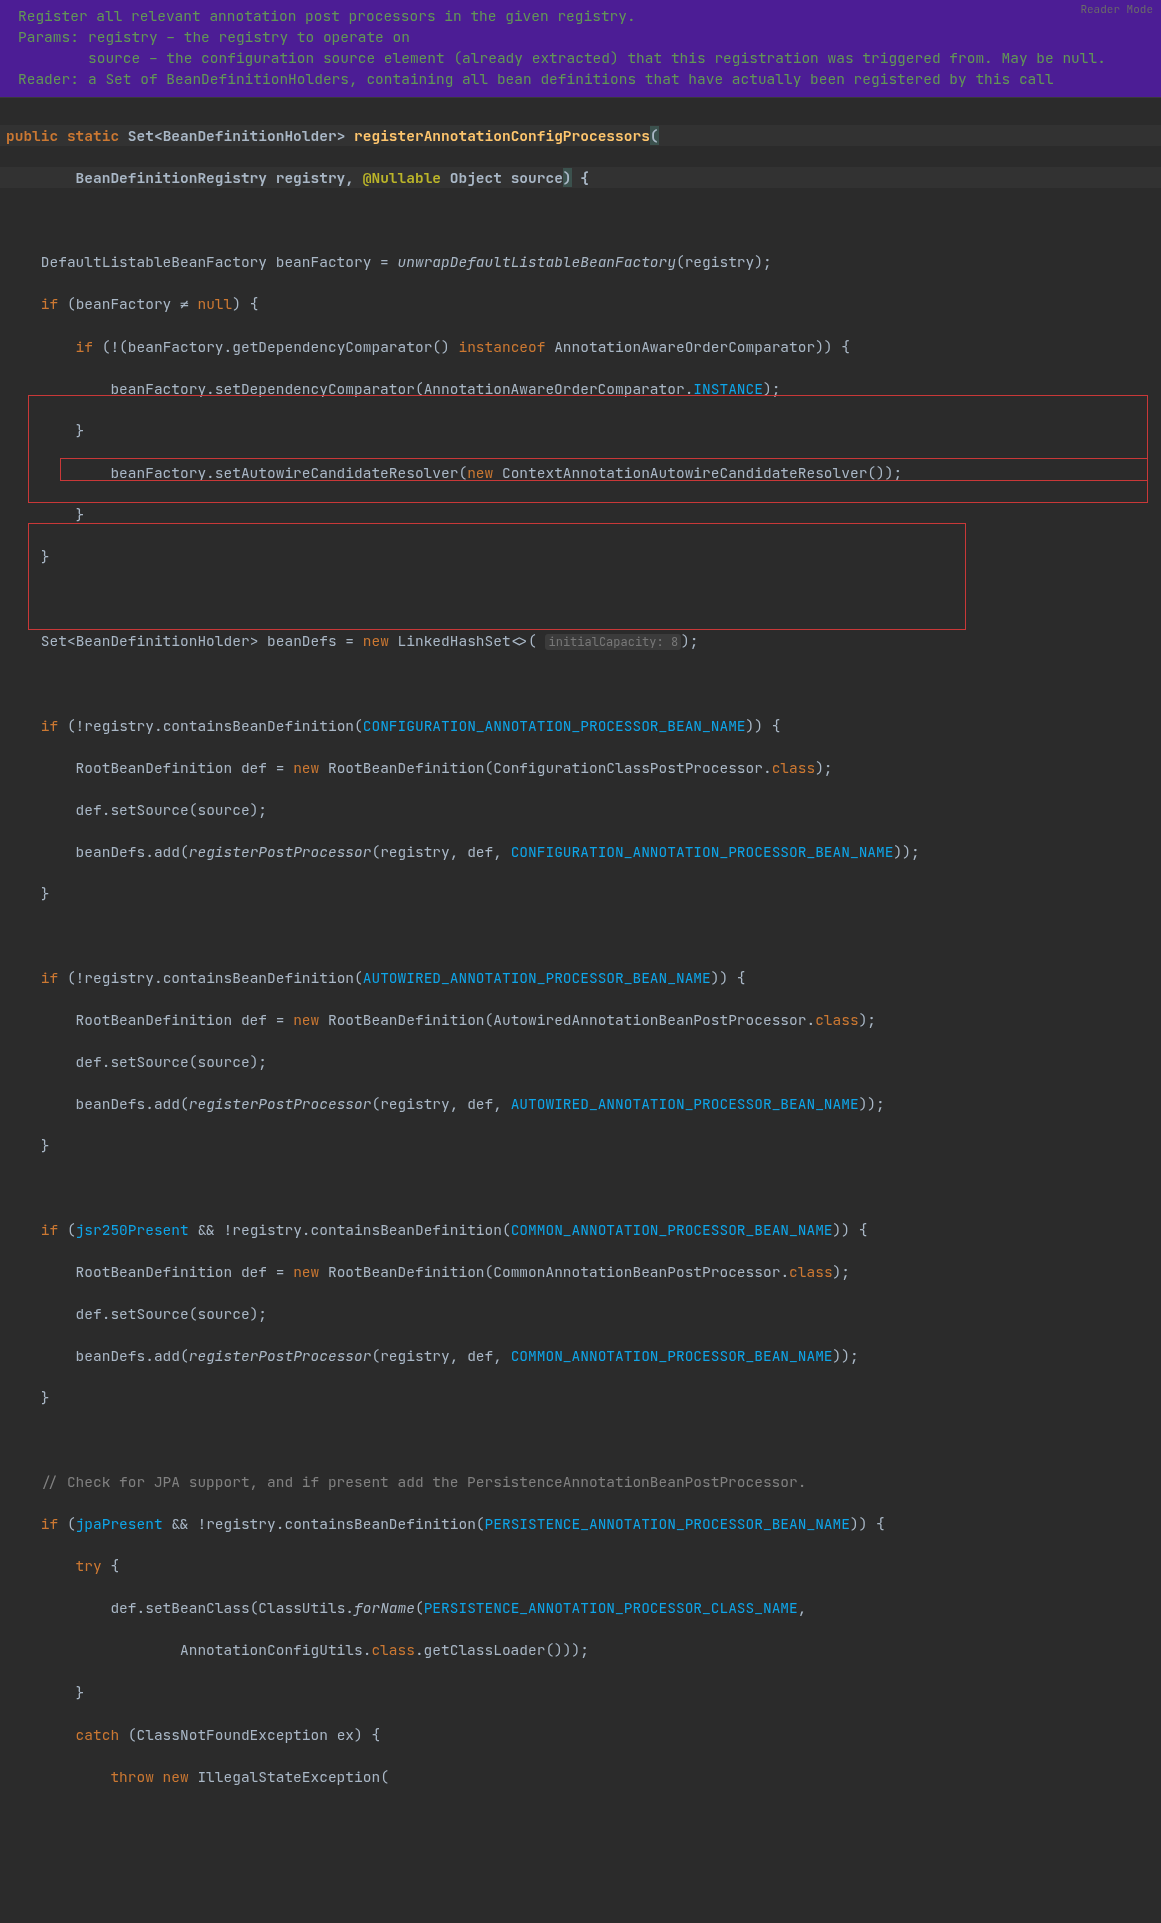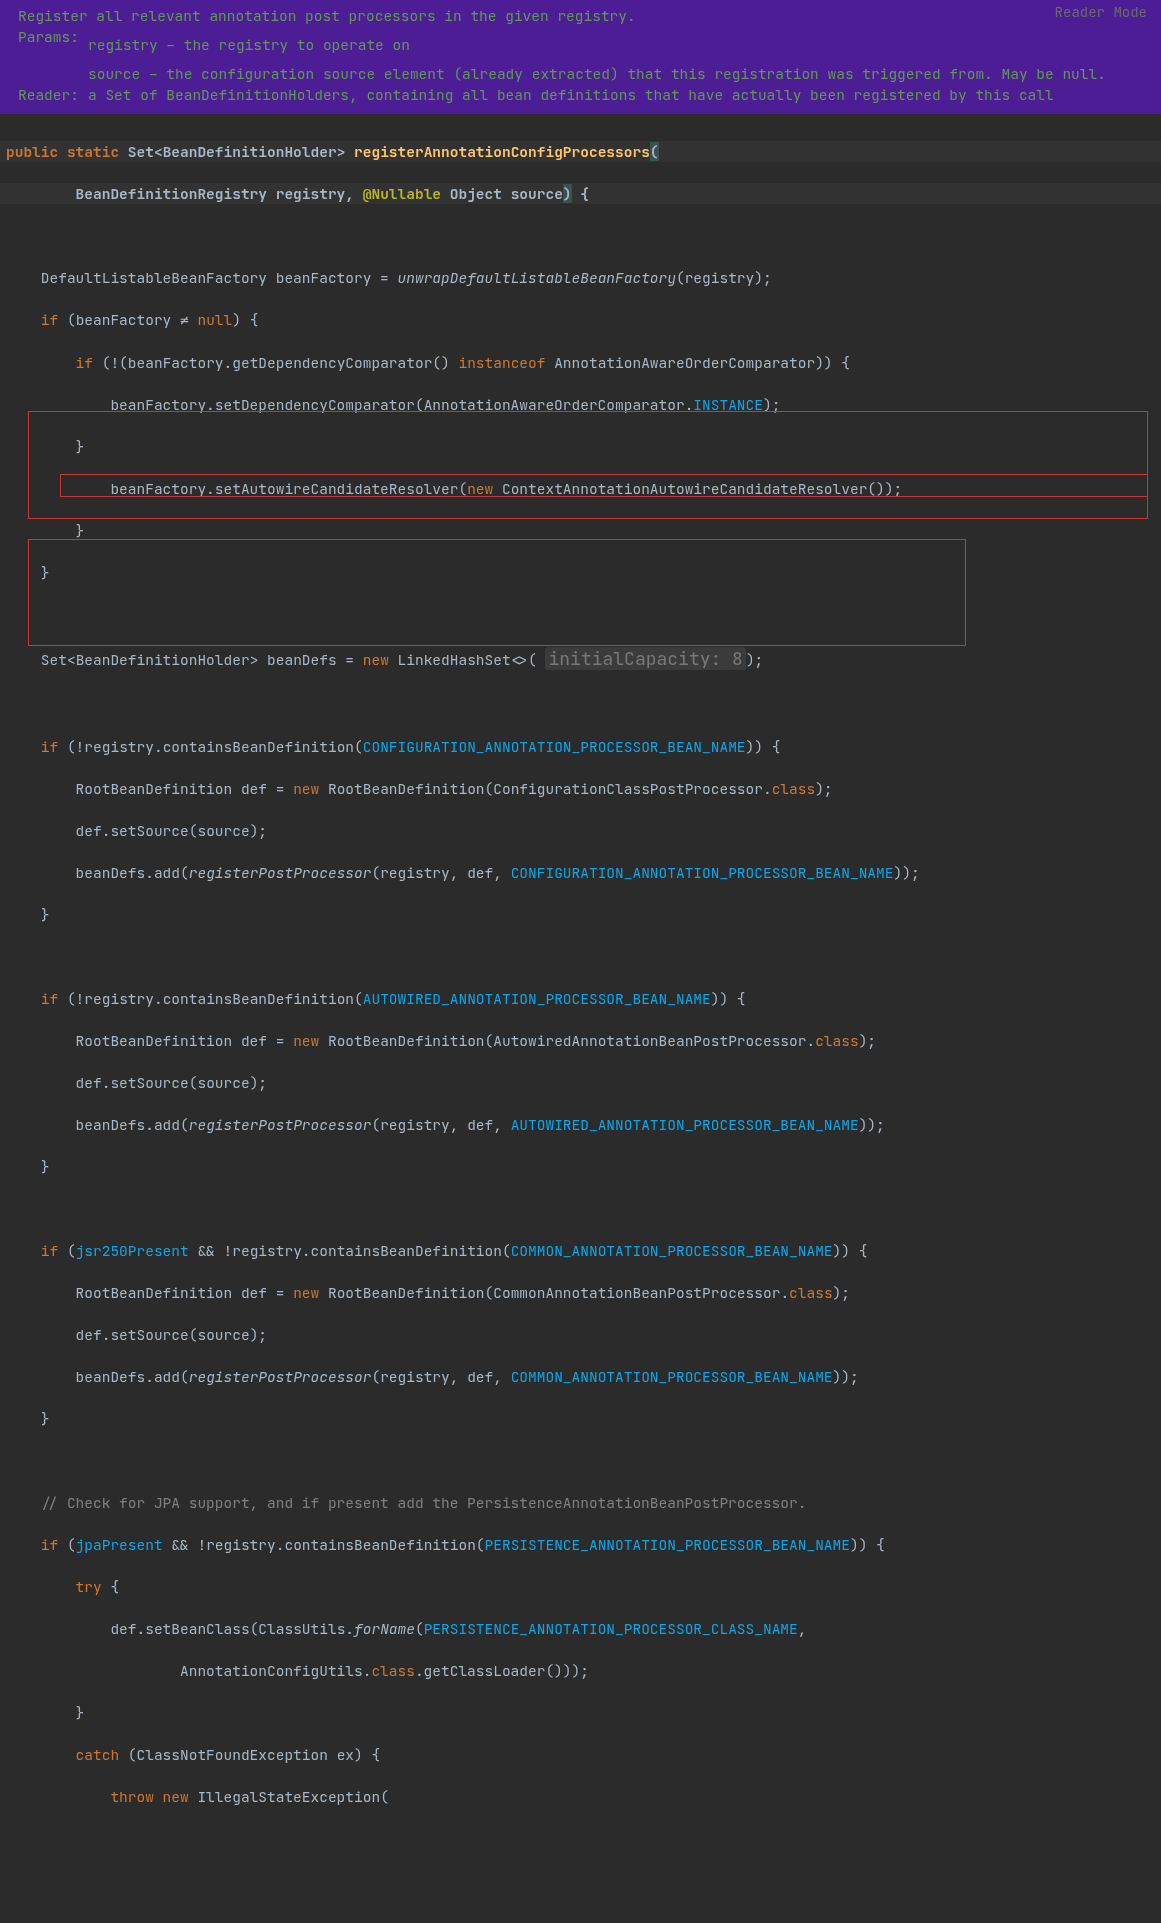--- a/index.html
+++ b/index.html
@@ -13,50 +13,50 @@
   padding: 0;
   overflow-x: hidden;
 }
 .doc-block {
   background: #4c1d95;
   padding: 5px 18px 8px 18px;
   border-bottom: 1px solid #3a3a3a;
 }
 .doc-summary { color: #629755; }
 .doc-param-label { color: #629755; }
-.doc-param-text { color: #629755; margin-top: 8px; }
+.doc-param-text { color: #629755; }
 .doc-returns-label { color: #629755; }
 .doc-returns-text { color: #629755; }
 .doc-row { display: flex; }
 .doc-label-col { width: 70px; flex-shrink: 0; }
 .doc-body { flex: 1; }
 .doc-indent { padding-left: 70px; }
 
 .reader-mode {
   position: absolute;
   top: 2px;
-  right: 14px;
+  right: 8px;
   color: #6a6a6a;
-  font-size: 14px;
+  font-size: 11px;
 }
 
 .code-area {
   padding: 6px 0;
   white-space: pre;
   position: relative;
 }
 .line { padding: 0 0 0 6px; min-height: 21px; }
 
 .kw { color: #cc7832; }
 .method-decl { color: #ffc66d; }
 .const-field { color: #0ea5e9; }
 .static-call { color: #a9b7c6; font-style: italic; }
 .comment { color: #808080; }
 .annotation { color: #bbb529; }
-.hint { background: #3b3b3b; color: #787878; font-style: normal; padding: 0 3px; border-radius: 3px; font-size: 18px; }
+.hint { background: #3b3b3b; color: #787878; font-style: normal; padding: 0 3px; border-radius: 3px; font-size: 12px; }
 .highlight-paren { background: #3b514d; }
 .neq { font-family: monospace; }
 
 .red-box-1 {
   position: absolute;
   border: 1.5px solid #c93838;
   left: 28px;
   width: 1120px;
   top: 297px;
   height: 108px;

